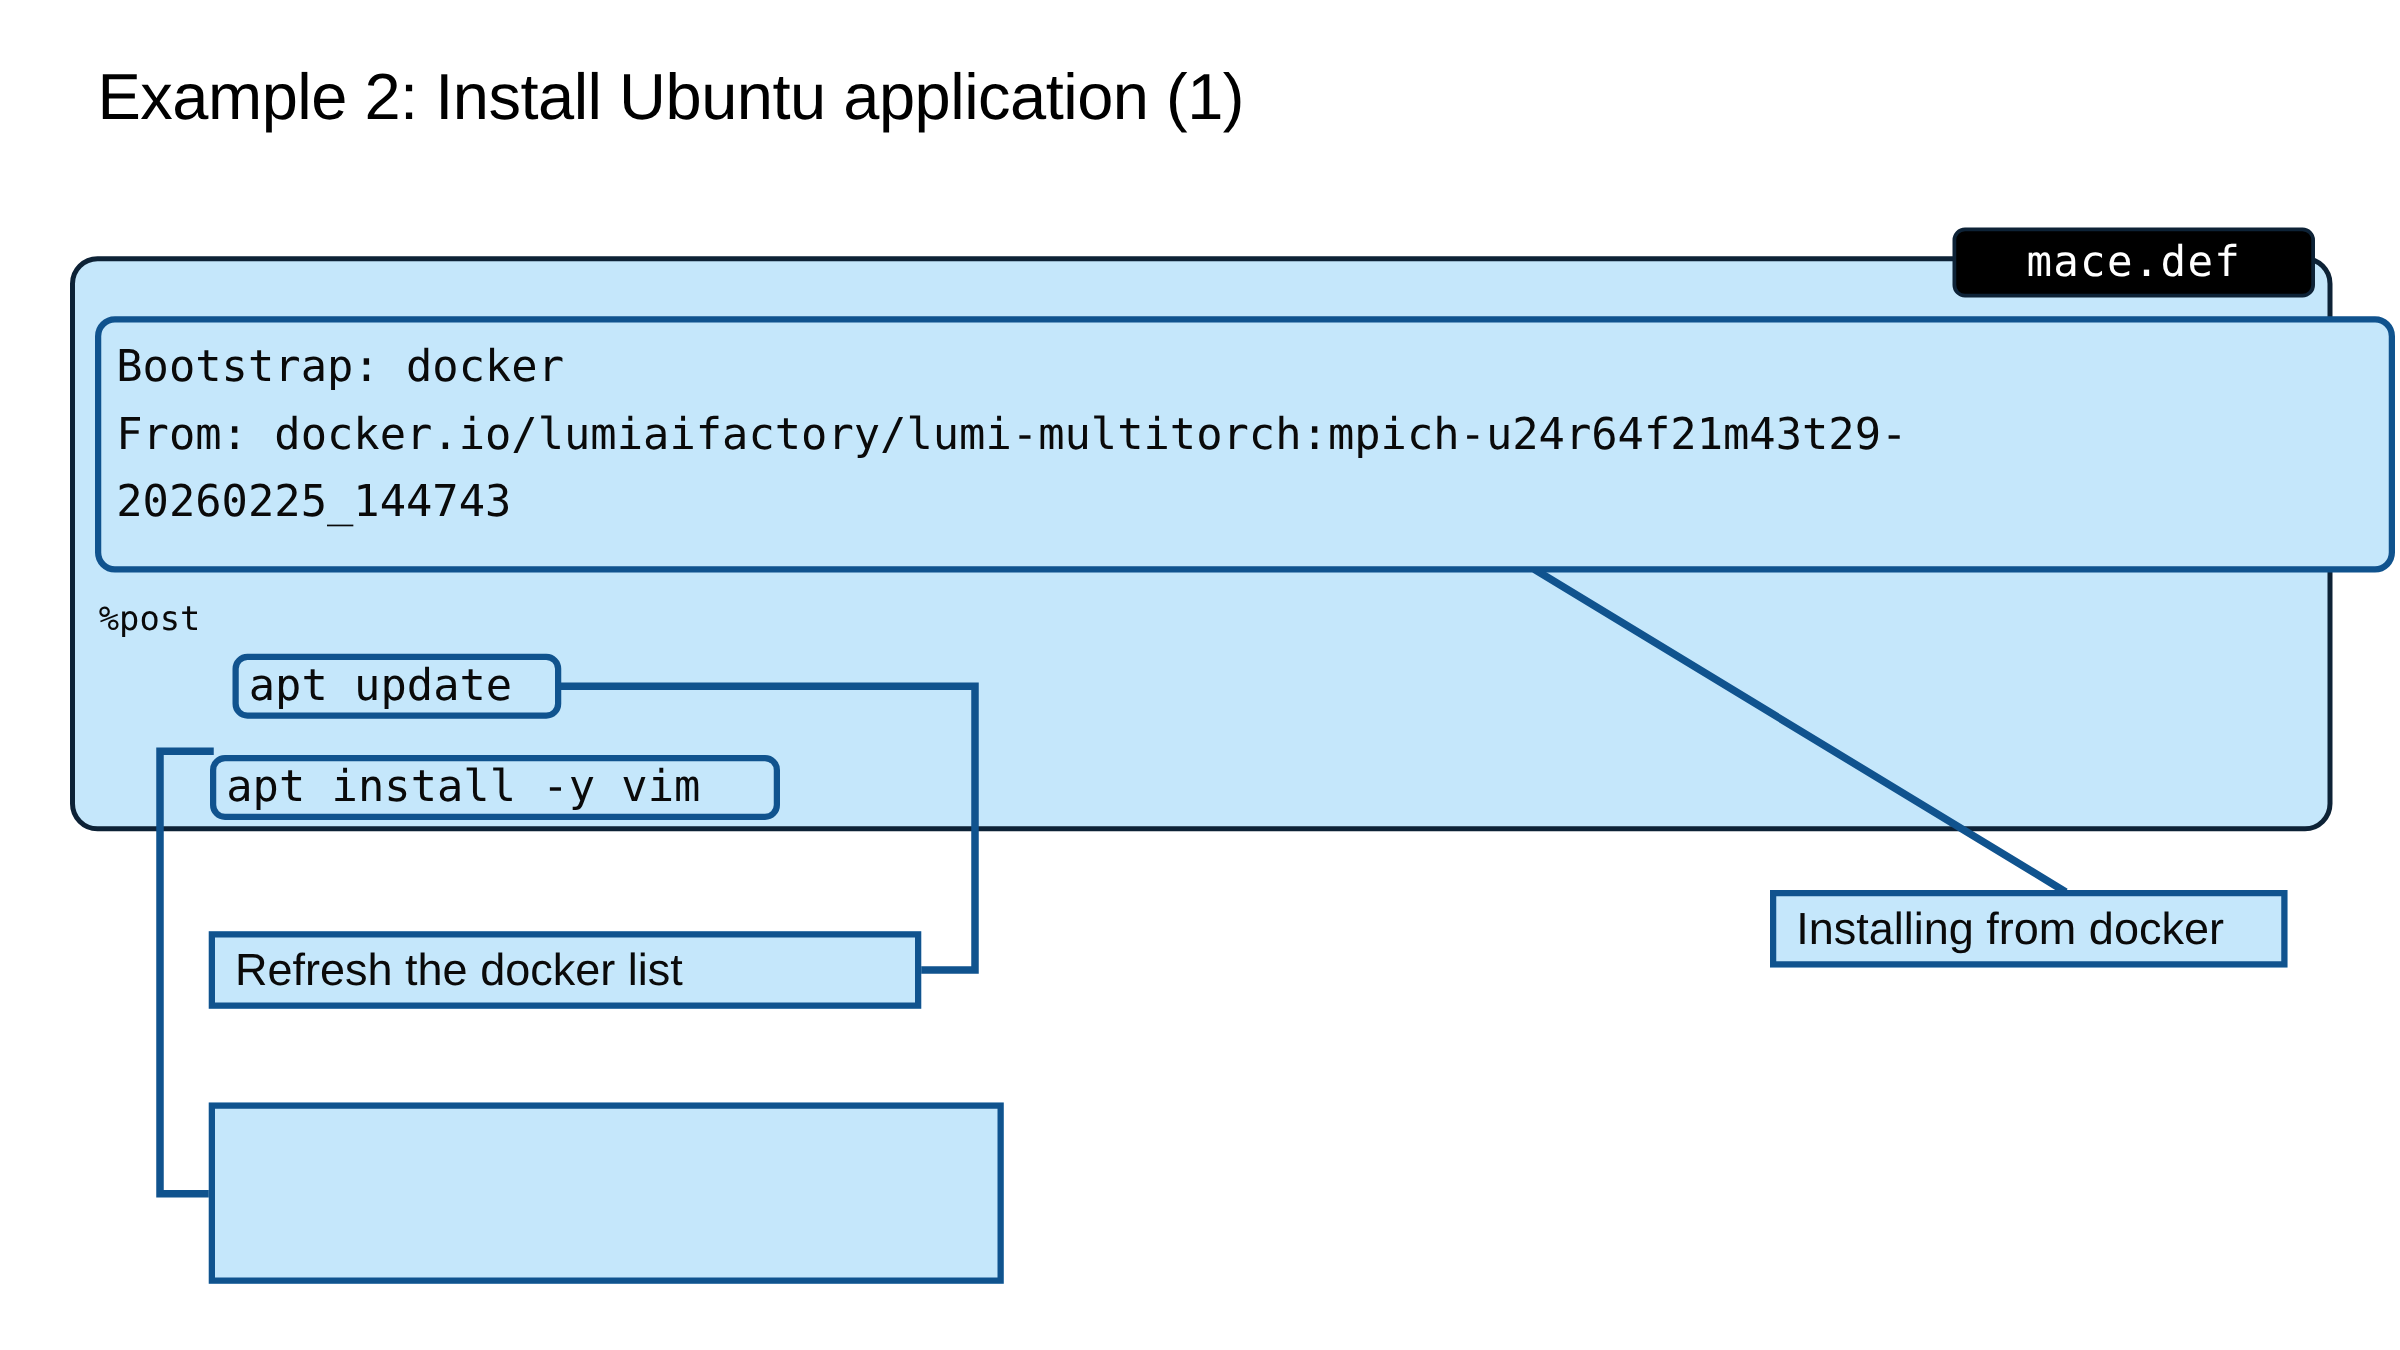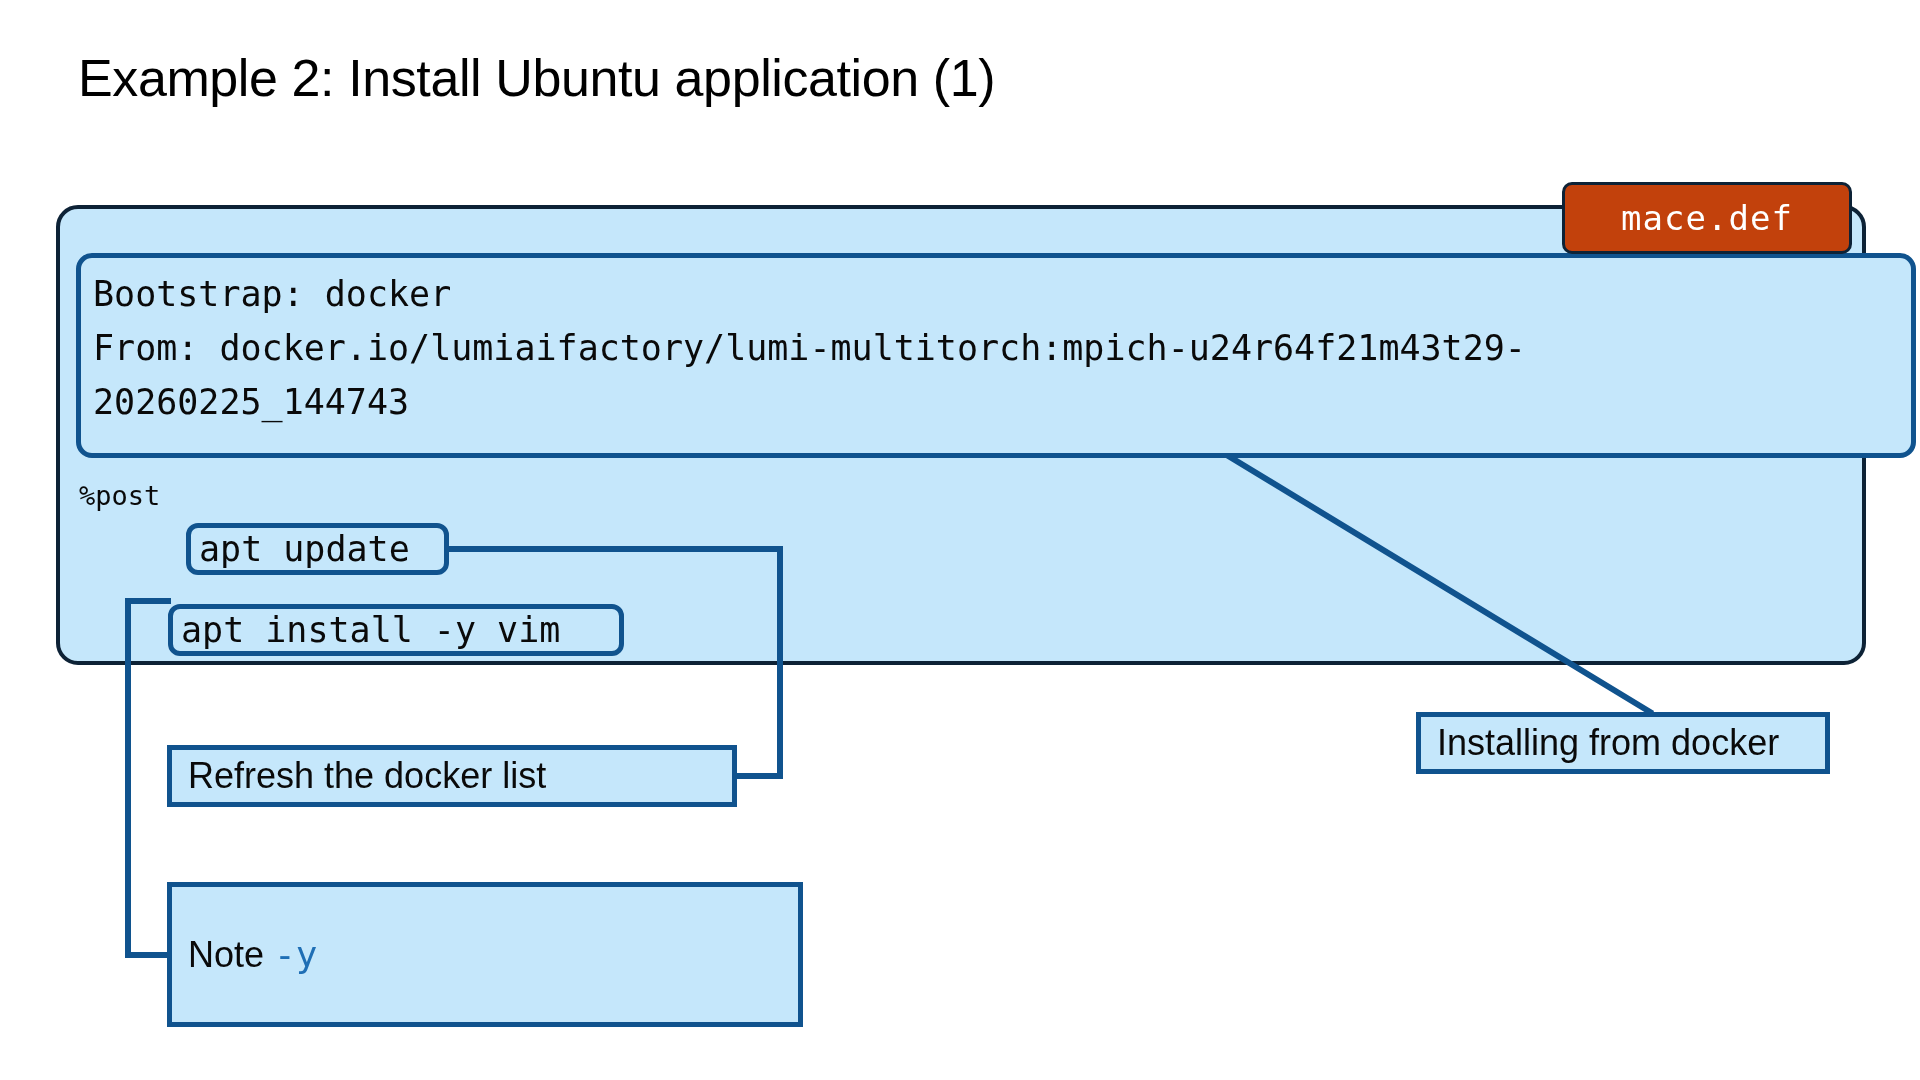--- a/index.html
+++ b/index.html
@@ -41,22 +41,22 @@
     border-radius: 22px;
     box-sizing: border-box;
   }
 
   
   .file-badge {
     position: absolute;
     left: 1562px;
     top: 182px;
     min-width: 290px;
-    height: 72px;
-    background: #c2410c;
+    height: 56px;
+    background: #000000;
     border: 3px solid #0D2236;
     border-radius: 10px;
     box-sizing: border-box;
     display: flex;
     align-items: center;
     justify-content: center;
     color: #ffffff;
     font-family: "DejaVu Sans Mono", monospace;
     font-size: 34px;
     letter-spacing: 1px;
@@ -187,20 +187,17 @@
 
 <div class="cmd-pill cmd-update">apt update</div>
 
 <div class="cmd-pill cmd-install">apt install -y vim</div>
 
 <div class="callout callout-refresh">
   <span>Refresh the docker list</span>
 </div>
 
 <div class="callout callout-install">
-  <span>
-    <span>Note </span><span class="mono-flag">-y</span>
-  </span>
 </div>
 
 <div class="callout callout-docker">
   <span>Installing from docker</span>
 </div>
 
 </body></html>

